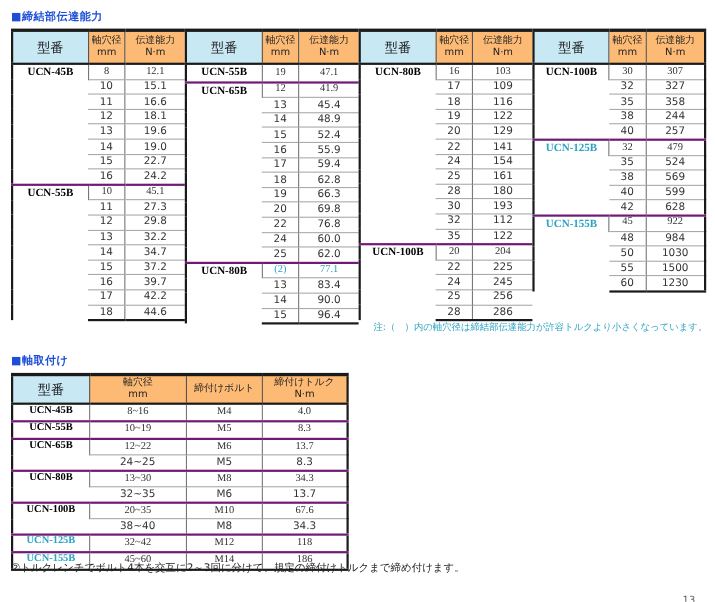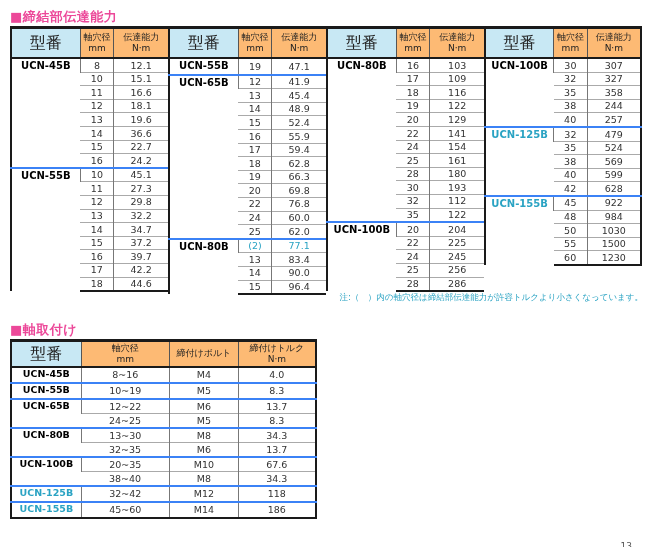--- a/index.html
+++ b/index.html
@@ -1,49 +1,49 @@
 <!DOCTYPE html>
 <html><head>
 <meta charset="utf-8">
 <style>
   html,body{margin:0;padding:0;}
   body{
     width:650px;height:547px;position:relative;overflow:hidden;
     background:#ffffff;font-family:"DejaVu Sans",sans-serif;
   }
   .section-title{
-    position:absolute;left:10px;font-size:13px;font-weight:bold;
-    color:#ec4899;letter-spacing:.5px;
+    position:absolute;left:10px;font-size:10px;font-weight:bold;
+    color:#1d4ed8;letter-spacing:.5px;
   }
   #title1{top:8px;}
   #title2{top:321px;text-align:center;}
 
   
   #cap-wrap{position:absolute;left:10px;top:26px;width:633px;display:flex;align-items:flex-start;}
   table{border-collapse:collapse;table-layout:fixed;}
   .cap-table{width:158px;border-left:2px solid #1a1a1a;}
   .cap-table:last-child{border-right:2px solid #1a1a1a;}
   .cap-table col.c-model{width:44%;}
   .cap-table col.c-bore{width:21.5%;}
   .cap-table col.c-cap{width:34.5%;}
 
   th{
     background:#fdba74;font-size:9px;font-weight:normal;color:#222;
     border-top:3px solid #1a1a1a;border-bottom:2px solid #1a1a1a;
     border-left:1px solid #555;height:28px;line-height:1.25;padding:0;text-align:center;
   }
   th:first-child{border-left:none;}
-  th.th-model{background:#c8e8f4;font-size:16px;}
+  th.th-model{background:#c8e8f4;font-size:12px;}
 
   td{
     font-size:9.5px;color:#333;text-align:center;padding:0;height:12.6px;
     border-left:1px solid #777;border-top:1px solid #aaa;line-height:1;
   }
   td:first-child{border-left:none;}
-  tr.sec-start td{border-top:2px solid #3b82f6;}
+  tr.sec-start td{border-top:2px solid #701a75;font-family:Liberation Serif, serif;}
   tbody tr:last-child td{border-bottom:2px solid #1a1a1a;}
   td.td-model{
     font-weight:bold;color:#000;font-size:10px;vertical-align:top;
     padding-top:2px;letter-spacing:0;
   }
   .teal{color:#2aa3c3 !important;}
 
   
   #note{
     position:absolute;top:292px;right:7px;font-size:8.5px;color:#2aa3c3;
@@ -103,21 +103,21 @@
         <tr>
           <td>12</td>
           <td>18.1</td>
         </tr>
         <tr>
           <td>13</td>
           <td>19.6</td>
         </tr>
         <tr>
           <td>14</td>
-          <td>36.6</td>
+          <td>19.0</td>
         </tr>
         <tr>
           <td>15</td>
           <td>22.7</td>
         </tr>
         <tr>
           <td>16</td>
           <td>24.2</td>
         </tr>
         <tr class="sec-start">
@@ -489,15 +489,16 @@
           <td rowspan="1" class="td-model teal">UCN-155B</td>
           <td>45~60</td>
           <td>M14</td>
           <td>186</td>
         </tr>
       </tbody>
   </table>
 </div>
 
 <div id="footnotes">
+  <div>②トルクレンチでボルト4本を交互に2～3回に分けて、規定の締付けトルクまで締め付けます。</div>
 </div>
 
 <div id="page-num">13</div>
 
 </body></html>

